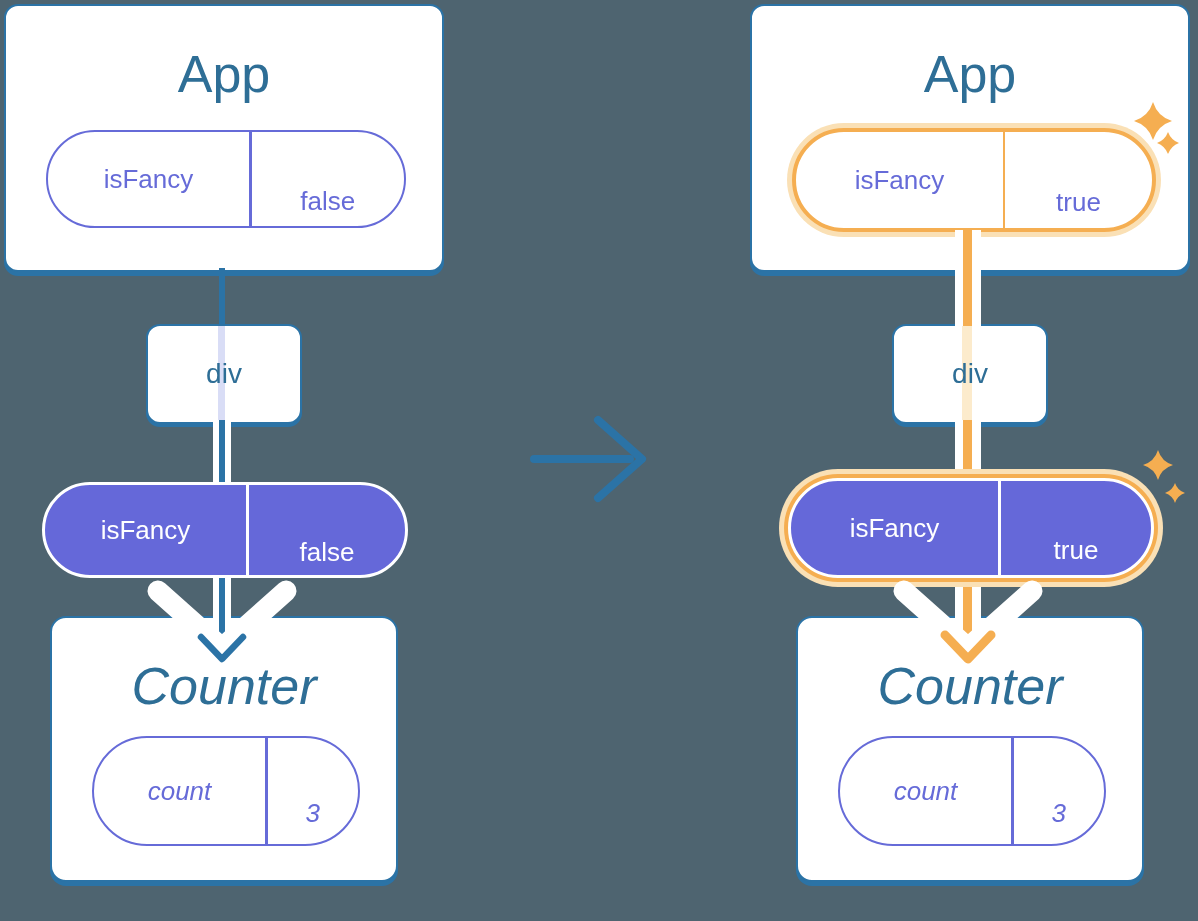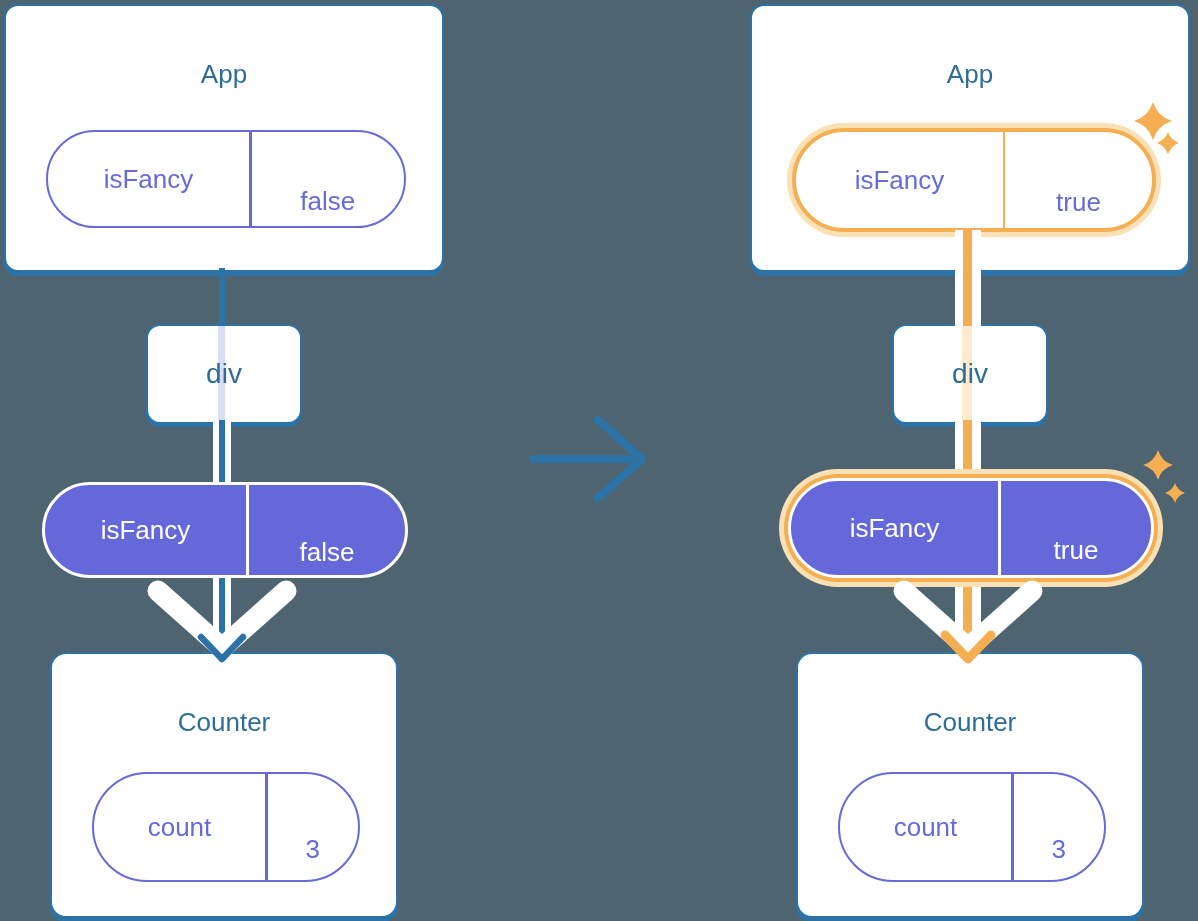--- a/index.html
+++ b/index.html
@@ -13,24 +13,24 @@
   .col-right{left:746px;}
 
   
   .card{
     position:absolute;background:#fff;
     border:2px solid var(--blue,#2B73A6);
     box-shadow:0 4px 0 var(--blue,#2B73A6);
     z-index:1;
   }
   .app-card{left:4px;top:4px;width:436px;height:264px;border-radius:14px;}
-  .counter-card{left:50px;top:652px;width:344px;height:262px;border-radius:16px;}
+  .counter-card{left:50px;top:616px;width:344px;height:262px;border-radius:16px;font-style:italic;}
   .card-title{
     position:absolute;top:44px;left:0;width:100%;height:48px;line-height:48px;
-    text-align:center;font-size:26px;font-weight:500;color:var(--teal-text,#2E6E96);
+    text-align:center;font-size:52px;font-weight:500;color:var(--teal-text,#2E6E96);
   }
 
   
   .pill{position:absolute;display:flex;align-items:stretch;background:#fff;border-radius:60px;z-index:2;}
   .seg{display:flex;align-items:center;justify-content:center;font-size:26px;color:var(--purple,#666BD8);text-align:center;}
   .seg-a{flex:0 0 auto;}
   .seg-b{flex:1 1 auto;margin-top:44px;}
   .divider{flex:0 0 auto;}
 
   .app-pill{left:40px;top:124px;width:356px;height:94px;border:2.5px solid var(--purple,#666BD8);}

